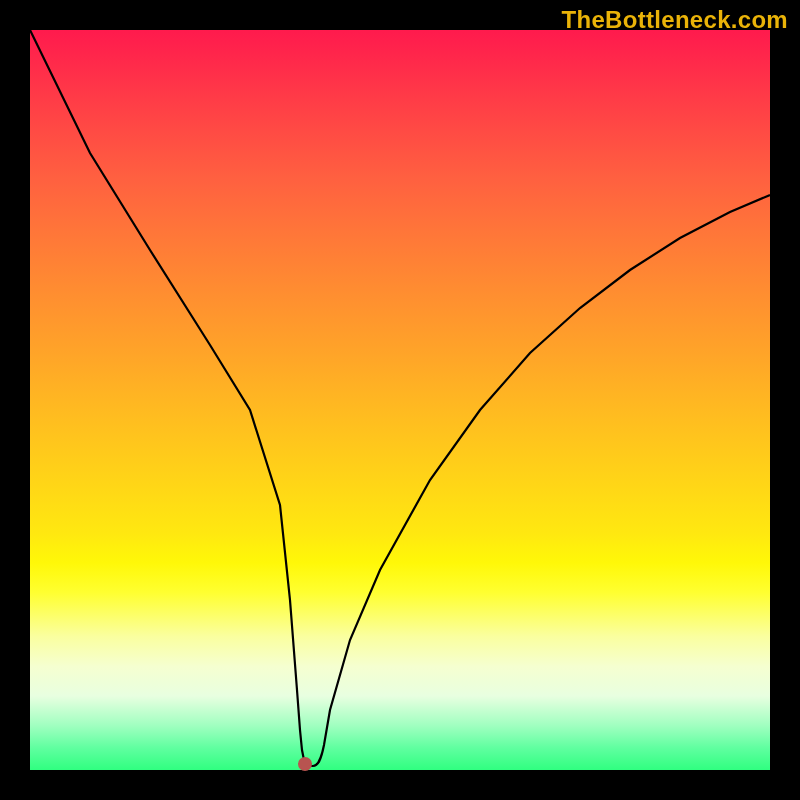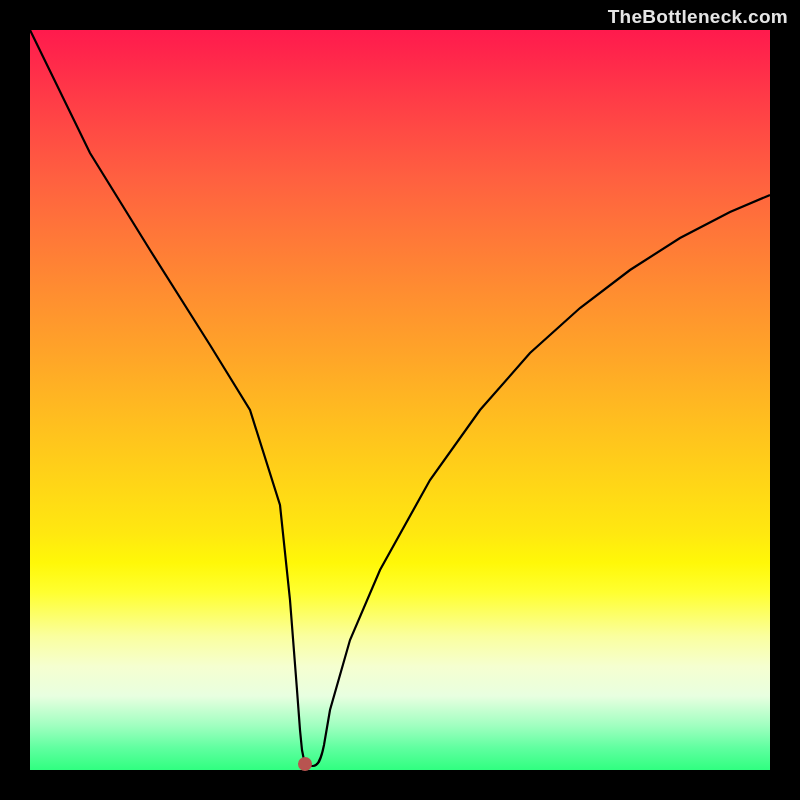--- a/index.html
+++ b/index.html
@@ -40,22 +40,22 @@
       #e8ffe0 90%,
       #a0ffc0 94%,
       #60ffa0 97%,
       #30ff80 100%
     );
   }
   .watermark {
     position: absolute;
     top: 6px;
     right: 12px;
-    color: #e5e5e5;
-    font-size: 19px;
+    color: #eab308;
+    font-size: 24px;
     font-weight: bold;
     letter-spacing: 0.3px;
     z-index: 10;
   }
   svg.curve {
     position: absolute;
     left: 0;
     top: 0;
     width: 740px;
     height: 740px;

